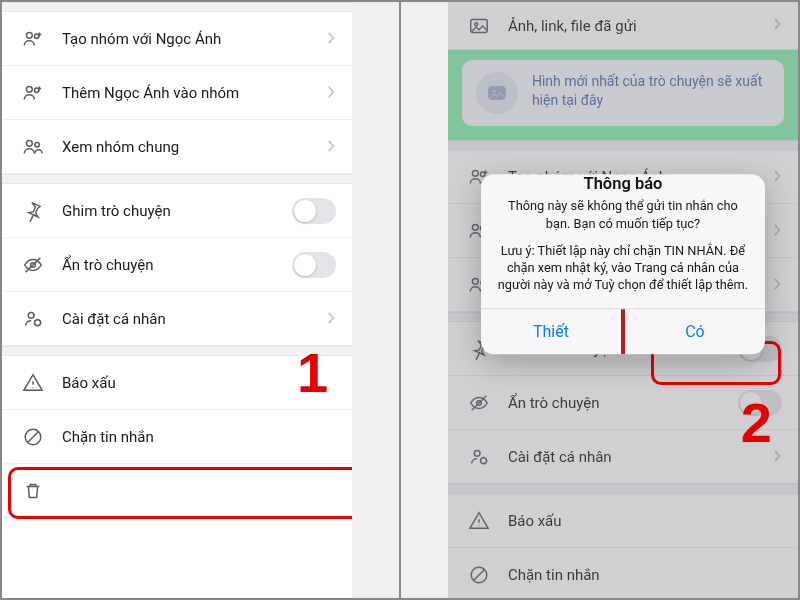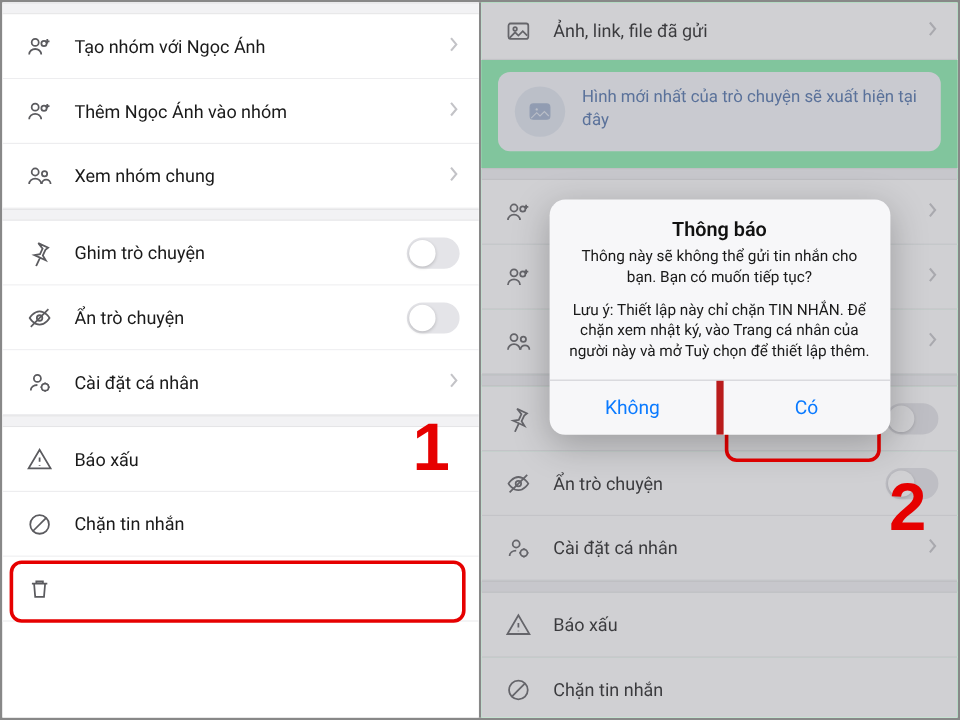--- a/index.html
+++ b/index.html
@@ -9,20 +9,21 @@
     width: 800px;
     height: 600px;
     overflow: hidden;
     position: relative;
   }
   .container {
     display: flex;
     width: 800px;
     height: 600px;
     border: 2px solid #888;
+    gap: 47px;
   }
   .pane {
     width: 398px;
     height: 100%;
     position: relative;
     overflow: hidden;
   }
   .pane-left { background: #fff; }
   .pane-right { background: #86efac; }
   .divider {
@@ -139,21 +140,21 @@
     left: 50%; top: 50%;
     transform: translate(-50%, -50%);
     width: 284px;
     background: #f7f7f9;
     border-radius: 13px;
     overflow: hidden;
     box-shadow: 0 8px 30px rgba(0,0,0,0.25);
     z-index: 10;
   }
   .alert .body {
-    padding: 16px 16px 14px 16px;
+    padding: 0 16px 14px 16px;
     text-align: center;
   }
   .alert .title {
     font-size: 16.5px;
     font-weight: 600;
     color: #111;
     margin-bottom: 4px;
   }
   .alert .msg, .alert .note {
     font-size: 12.8px;
@@ -168,21 +169,21 @@
   }
   .alert .btn {
     flex: 1;
     display: flex;
     align-items: center;
     justify-content: center;
     color: #0a7aff;
     font-size: 16px;
     background: transparent;
   }
-  .alert .btn + .btn { border-left: 6px solid #b91c1c; }
+  .alert .btn + .btn { border-left: 4px solid #b91c1c; }
 </style>
 </head>
 <body>
 
 <div class="container">
 
   <div class="pane pane-left">
     <div class="section-gap"></div>
 
     <div class="row">
@@ -442,21 +443,21 @@
 
     <div class="dim"></div>
 
     <div class="alert" style="top:44%;">
       <div class="body">
         <div class="title">Thông báo</div>
         <div class="msg">Thông này sẽ không thể gửi tin nhắn cho bạn. Bạn có muốn tiếp tục?</div>
         <div class="note">Lưu ý: Thiết lập này chỉ chặn TIN NHẮN. Để chặn xem nhật ký, vào Trang cá nhân của người này và mở Tuỳ chọn để thiết lập thêm.</div>
       </div>
       <div class="btns">
-        <div class="btn">Không</div>
+        <div class="btn">Thiết</div>
         <div class="btn">Có</div>
       </div>
     </div>
 
     <div class="highlight-box" style="left:203px; top:339px; width:130px; height:44px;"></div>
     <div class="step-num" style="right:26px; top:388px;">2</div>
   </div>
 
 </div>
 

